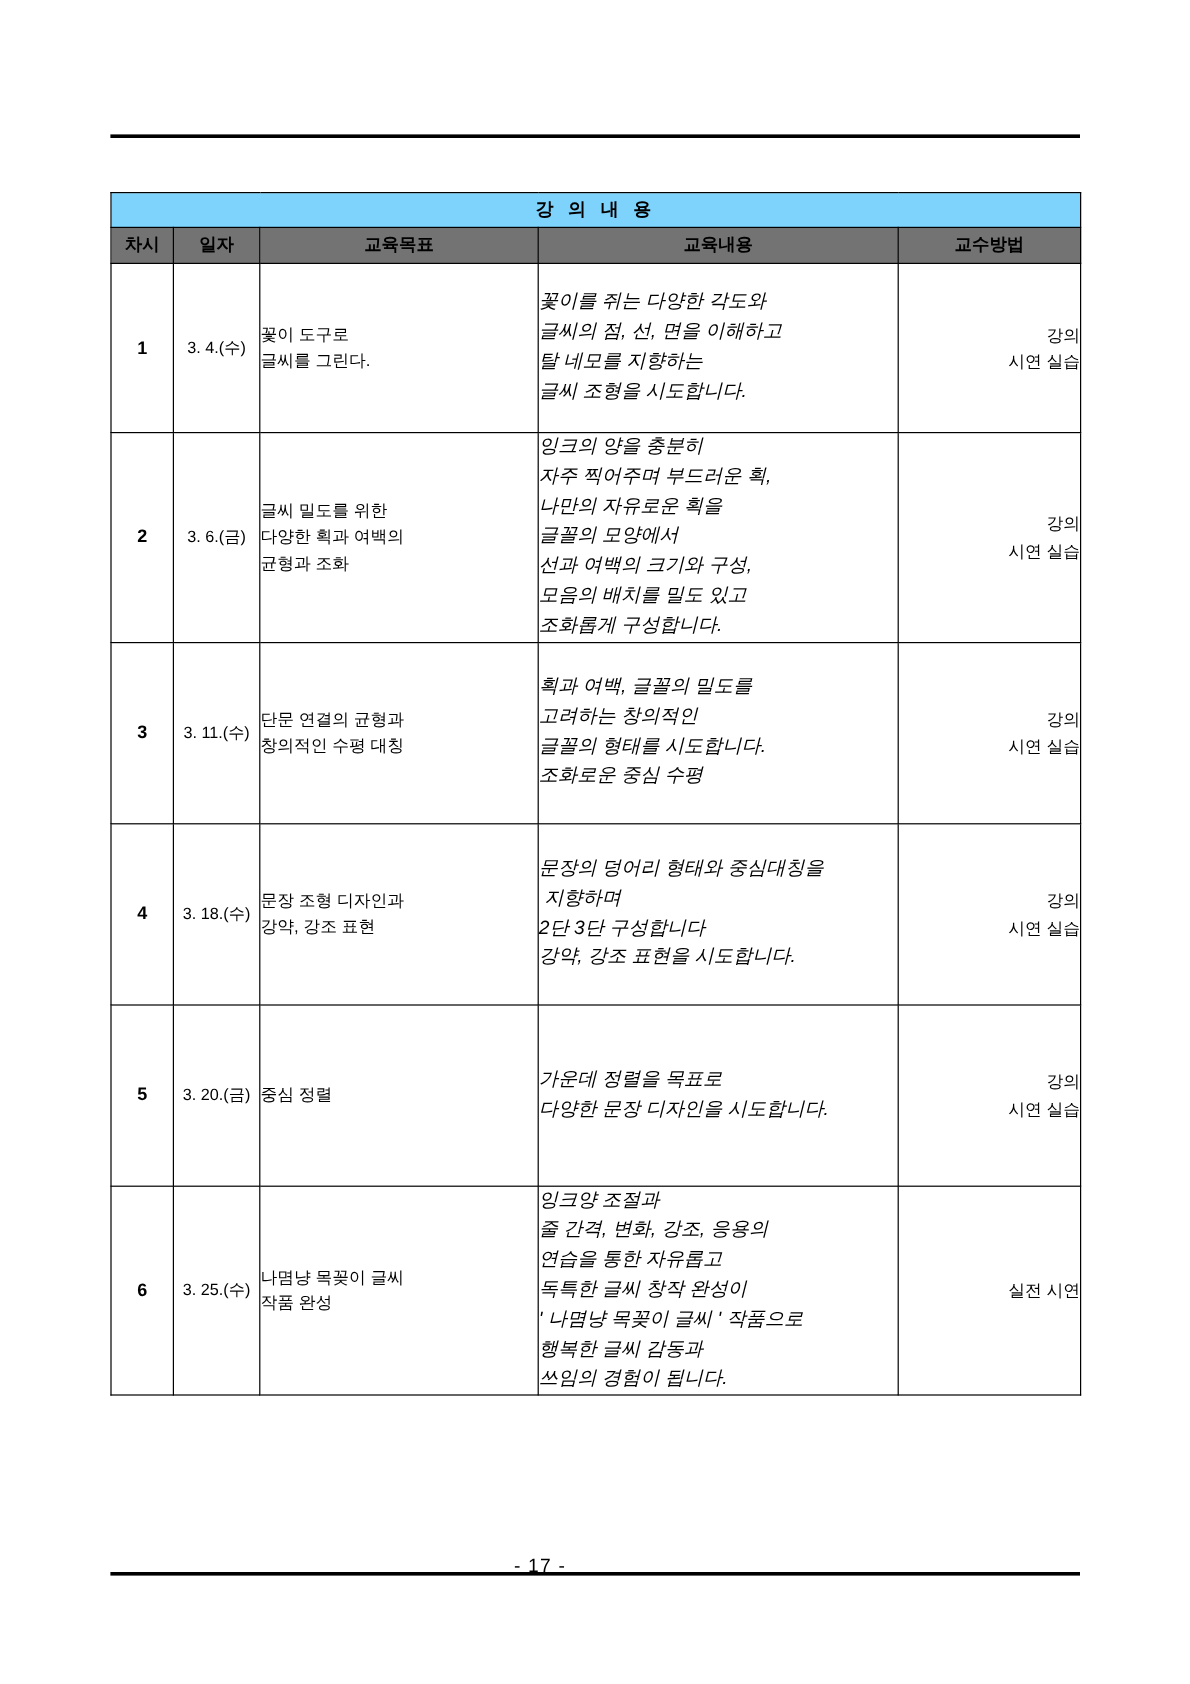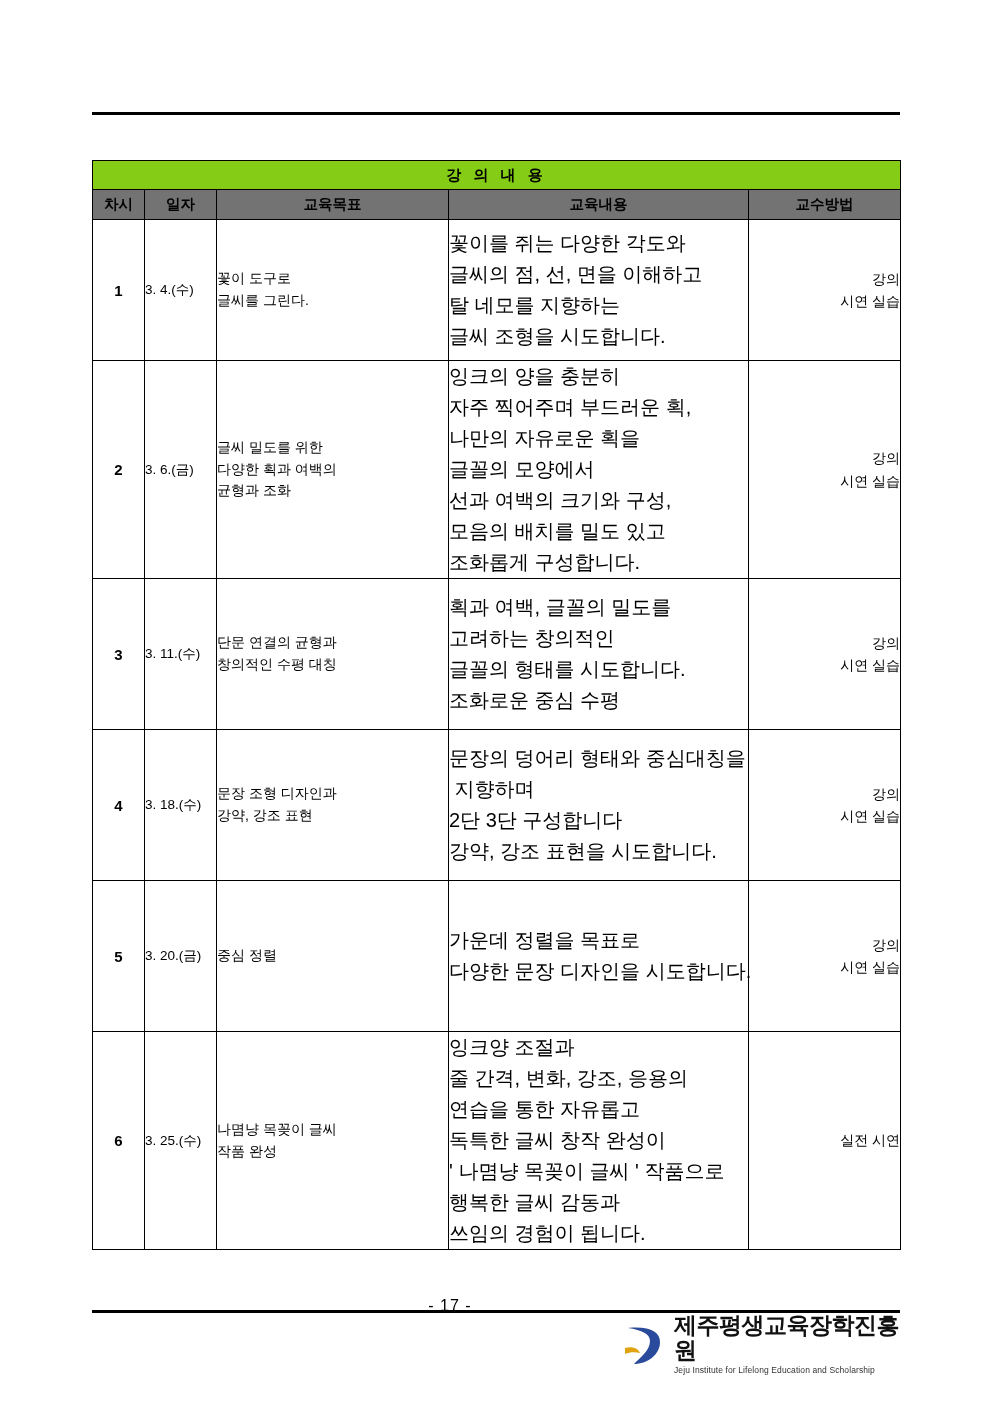--- a/index.html
+++ b/index.html
@@ -46,21 +46,21 @@
     width: 808px;
     table-layout: fixed;
   }
   table.schedule td,
   table.schedule th {
     border: 1px solid #000000;
     vertical-align: middle;
     padding: 0;
   }
   .banner {
-    background: #84cc16;
+    background: #7dd3fc;
     text-align: center;
     font-weight: bold;
     font-size: 15px;
     letter-spacing: 4px;
     height: 28px;
     line-height: 28px;
   }
   .hdr {
     background: #737373;
     text-align: center;
@@ -74,33 +74,34 @@
   col.c-goal  { width: 232px; }
   col.c-cont  { width: 300px; }
   col.c-meth  { width: 152px; }
 
   td.no {
     text-align: center;
     font-weight: bold;
     font-size: 15px;
   }
   td.date {
-    text-align: left;
+    text-align: center;
     font-size: 13.5px;
     padding: 0 2px;
   }
   td.goal {
     font-size: 14px;
     line-height: 1.55;
     padding: 6px 6px 6px 12px;
   }
   td.cont {
-    font-size: 20px;
+    font-size: 16px;
     line-height: 1.55;
     padding: 6px 6px 6px 10px;
+    font-style: italic;
   }
   td.meth {
     text-align: right;
     font-size: 14px;
     line-height: 1.6;
   }
   .row-1 td { height: 140px; }
   .row-2 td { height: 160px; margin-top: 48px; }
   .row-3 td { height: 150px; }
   .row-4 td { height: 150px; }
@@ -302,26 +303,14 @@
             </td>
         </tr>
       </tbody>
     </table>
   </div>
 
   <div class="bottom-rule"></div>
 
   <div class="page-num">- 17 -</div>
 
-  <div class="logo">
-    <div class="logo-mark">
-      <svg class="swoosh" width="46" height="46" viewBox="0 0 46 46" aria-hidden="true">
-        <path d="M8 6 C30 4 40 10 40 20 C40 33 27 42 14 42 C21 35 30 28 30 19 C30 12 22 8 8 6 Z" fill="#2a4a9c"></path>
-        <path d="M5 26 C12 24 18 26 20 31 C15 30 10 30 5 32 Z" fill="#e2a312"></path>
-      </svg>
-    </div>
-    <div class="logo-text">
-      <div class="logo-kr">제주평생교육장학진흥원</div>
-      <div class="logo-en">Jeju Institute for Lifelong Education and Scholarship</div>
-    </div>
-  </div>
 
 </div>
 
 </body></html>

